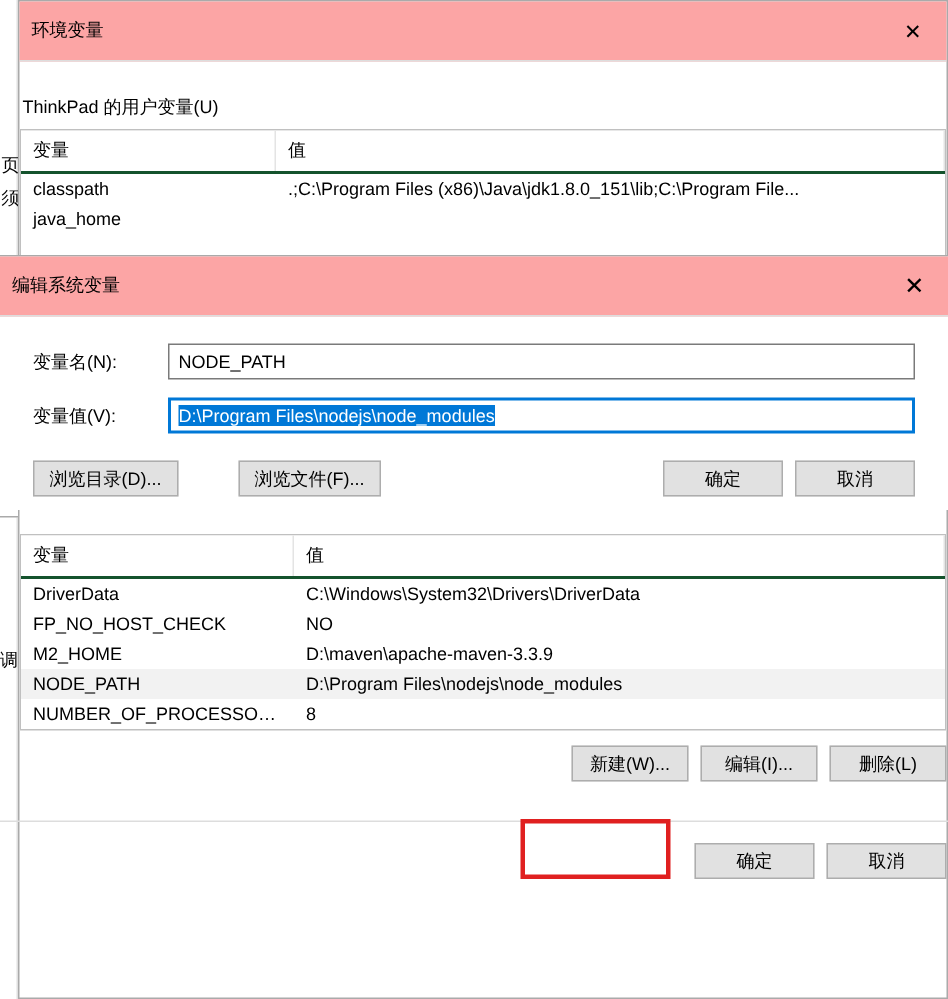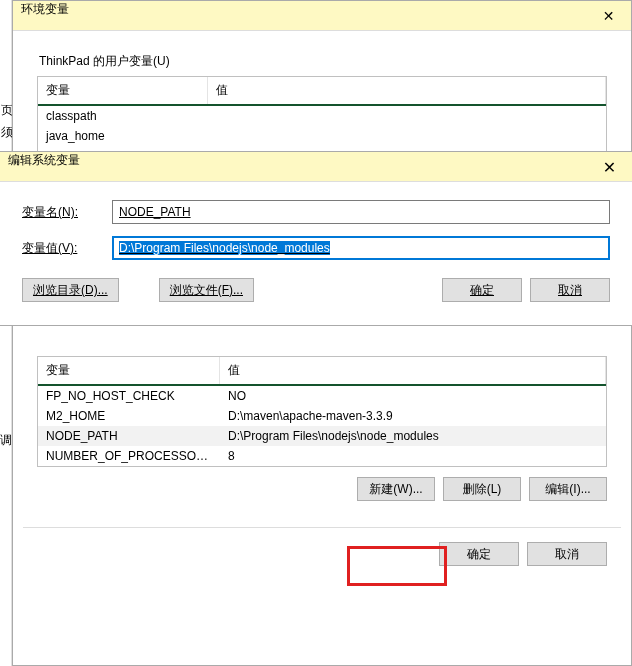--- a/index.html
+++ b/index.html
@@ -13,40 +13,41 @@
     height: 666px;
     overflow: hidden;
     color: #000;
   }
   .dialog {
     position: absolute;
     background: #fff;
     border: 1px solid #aaa;
   }
   .titlebar {
-    height: 30px;
-    display: flex;
+    height: 40px;
+    display: flex;
+    align-items: center;
     justify-content: space-between;
     border-bottom: 1px solid #ddd;
-    background: #fef9c3;
+    background: #fca5a5;
   }
   .titlebar-text {
     padding-left: 8px;
     font-size: 12px;
   }
   .close-x {
     width: 45px;
     height: 30px;
     display: flex;
     align-items: center;
     justify-content: center;
     font-size: 14px;
     cursor: pointer;
   }
-  .content-pad { padding: 10px 24px; }
+  .content-pad { padding: 10px 0; }
   .group-label { margin: 4px 0 6px 2px; }
   .table-wrap {
     border: 1px solid #c0c0c0;
     background: #fff;
   }
   .table-head {
     display: flex;
     background: #fff;
     border-bottom: 2px solid #14532d;
   }
@@ -139,35 +140,36 @@
   <div class="content-pad">
     <div class="group-label" style="margin-top:12px;">ThinkPad 的用户变量(U)</div>
     <div class="table-wrap" style="height:86px; overflow:hidden;">
       <div class="table-head">
         <div class="th col-var">变量</div>
         <div class="th col-val">值</div>
       </div>
       <div id="uvar-body">
           <div class="tr">
             <div class="td col-var">classpath</div>
+            <div class="td col-val">.;C:\Program Files (x86)\Java\jdk1.8.0_151\lib;C:\Program File...</div>
           </div>
           <div class="tr">
             <div class="td col-var">java_home</div>
           </div>
         </div>
     </div>
   </div>
 </div>
 
-<div class="dialog" style="left:0; top:151px; width:632px; height:175px; border-left:none; border-right:none;">
+<div class="dialog" style="left:0; top:170px; width:632px; height:175px; border-left:none; border-right:none;">
   <div class="titlebar">
     <span class="titlebar-text">编辑系统变量</span>
     <span class="close-x" style="font-size:16px;">✕</span>
   </div>
-  <div class="content-pad" style="padding:18px 22px 12px 22px;text-decoration:underline;">
+  <div class="content-pad" style="padding:18px 22px 12px 22px;">
     <div class="row">
       <div class="row-label">变量名(N):</div>
       <input class="txtfield" value="NODE_PATH" style="">
     </div>
     <div class="row">
       <div class="row-label">变量值(V):</div>
       <div class="txtfield sel" style="display:flex;align-items:center;">
         <span class="selected-text">D:\Program Files\nodejs\node_modules</span>
       </div>
     </div>
@@ -186,41 +188,45 @@
 
 <div class="dialog" style="left:12px; top:340px; width:620px; height:326px; border-top:none;">
   <div class="content-pad" style="padding-top:2px;">
     <div class="table-wrap" style="margin-top:14px;">
       <div class="table-head">
         <div class="th col-var-wide">变量</div>
         <div class="th col-val">值</div>
       </div>
       <div id="svar-body">
           <div class="tr">
+            <div class="td col-var-wide">DriverData</div>
+            <div class="td col-val">C:\Windows\System32\Drivers\DriverData</div>
+          </div>
+          <div class="tr">
             <div class="td col-var-wide">FP_NO_HOST_CHECK</div>
             <div class="td col-val">NO</div>
           </div>
           <div class="tr">
             <div class="td col-var-wide">M2_HOME</div>
             <div class="td col-val">D:\maven\apache-maven-3.3.9</div>
           </div>
           <div class="tr" style="background: rgb(242, 242, 242);">
             <div class="td col-var-wide">NODE_PATH</div>
             <div class="td col-val">D:\Program Files\nodejs\node_modules</div>
           </div>
           <div class="tr">
             <div class="td col-var-wide">NUMBER_OF_PROCESSORS</div>
             <div class="td col-val">8</div>
           </div>
         </div>
     </div>
     <div class="btnrow" style="position:relative;">
       <button class="btn">新建(W)...</button>
+      <button class="btn">编辑(I)...</button>
       <button class="btn">删除(L)</button>
-      <button class="btn">编辑(I)...</button>
     </div>
     <div style="border-top:1px solid #ddd; margin:26px -14px 0 -14px;"></div>
     <div class="btnrow" style="margin-top:14px;">
       <button class="btn" style="min-width:80px;">确定</button>
       <button class="btn" style="min-width:80px;">取消</button>
     </div>
   </div>
 </div>
 
 <div class="redbox" style="left:347px; top:546px; width:100px; height:40px;"></div>

